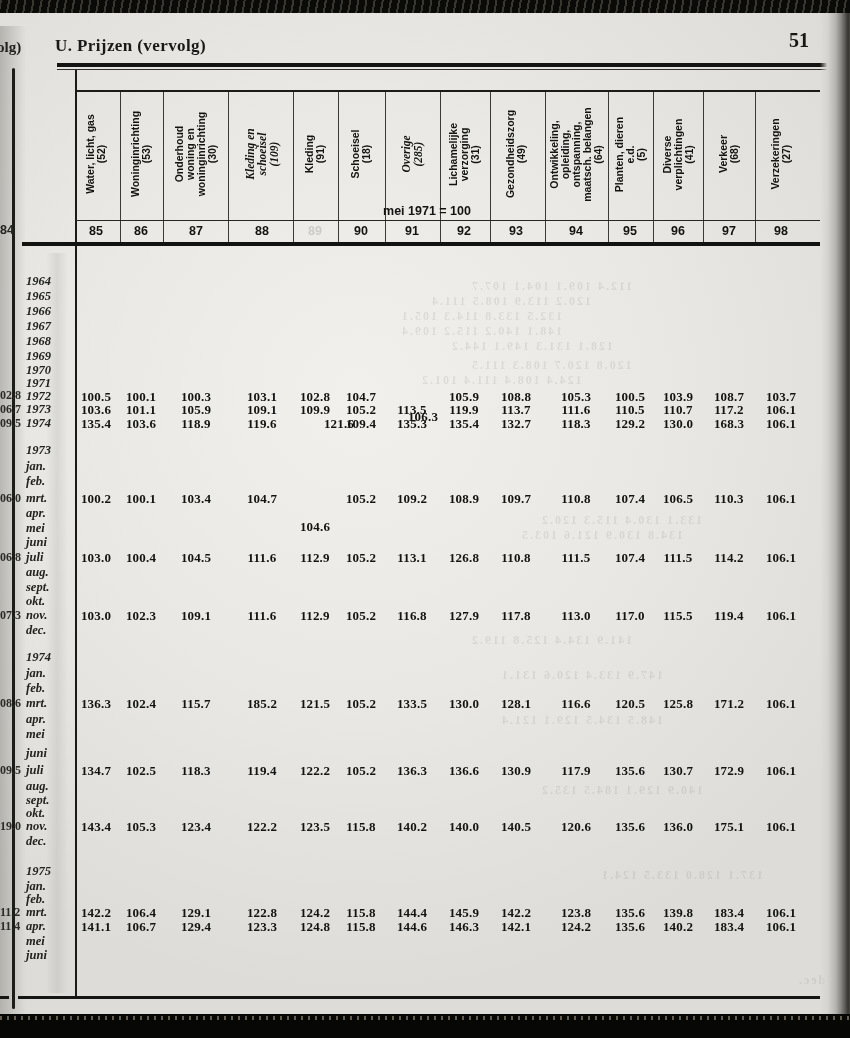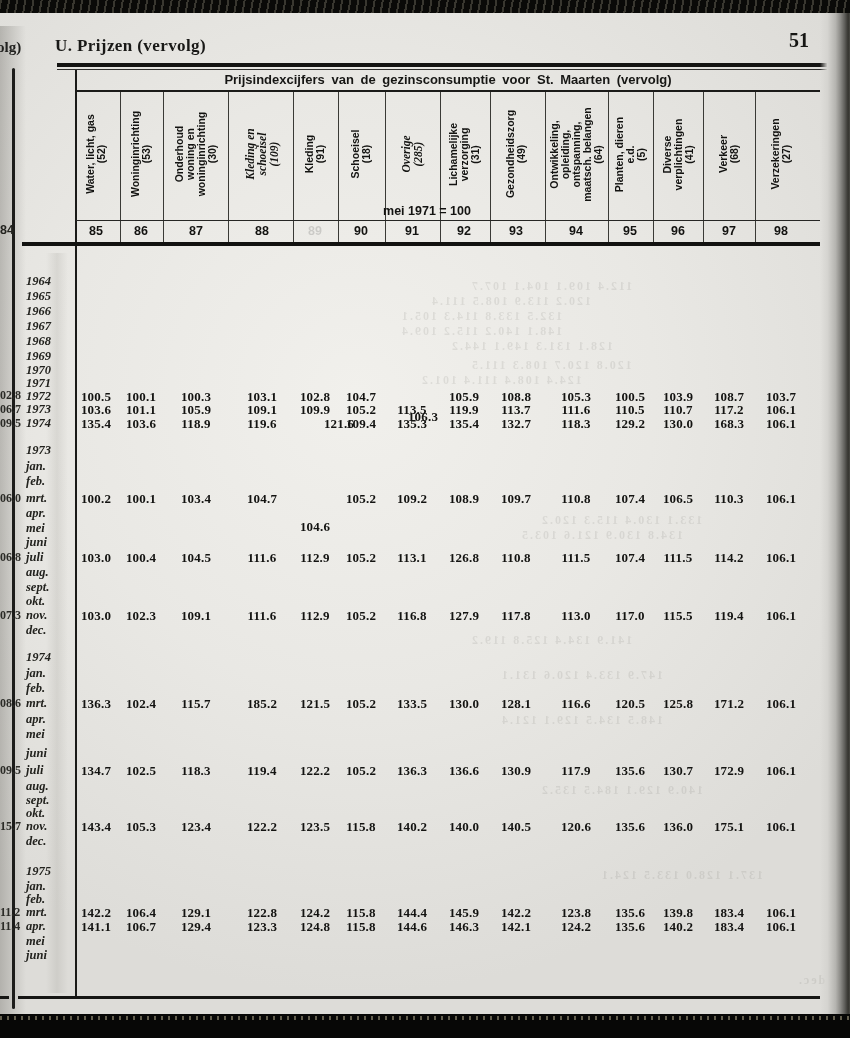--- a/index.html
+++ b/index.html
@@ -94,32 +94,31 @@
     <div id="fragments">
         <div class="abs frag-num frag-sans" style="top: 210px;">84</div>
         <div class="abs frag-num" style="top: 375px;">02.8</div>
         <div class="abs frag-num" style="top: 389px;">06.7</div>
         <div class="abs frag-num" style="top: 403px;">09.5</div>
         <div class="abs frag-num" style="top: 478px;">06.0</div>
         <div class="abs frag-num" style="top: 537px;">06.8</div>
         <div class="abs frag-num" style="top: 595px;">07.3</div>
         <div class="abs frag-num" style="top: 683px;">08.6</div>
         <div class="abs frag-num" style="top: 750px;">09.5</div>
-        <div class="abs frag-num" style="top: 806px;">15.7</div>
+        <div class="abs frag-num" style="top: 806px;">19.0</div>
         <div class="abs frag-num" style="top: 892px;">11.2</div>
         <div class="abs frag-num" style="top: 906px;">11.4</div>
       </div>
 
     <span class="abs header-frag">olg)</span>
     <span class="abs section-title">U. Prijzen (vervolg)</span>
     <span class="abs page-number">51</span>
     <div class="abs rule-a"></div>
     <div class="abs rule-a2"></div>
 
-    <div class="abs tbl-title">Prijsindexcijfers van de gezinsconsumptie voor St. Maarten (vervolg)</div>
     <div class="abs rule-title"></div>
     <div class="abs vborder"></div>
 
     <div id="colheads">
         <div class="abs col-sep" style="left: 120px;"></div>
         <div class="abs col-sep" style="left: 163px;"></div>
         <div class="abs col-sep" style="left: 228px;"></div>
         <div class="abs col-sep" style="left: 293px;"></div>
         <div class="abs col-sep" style="left: 338px;"></div>
         <div class="abs col-sep" style="left: 385px;"></div>

